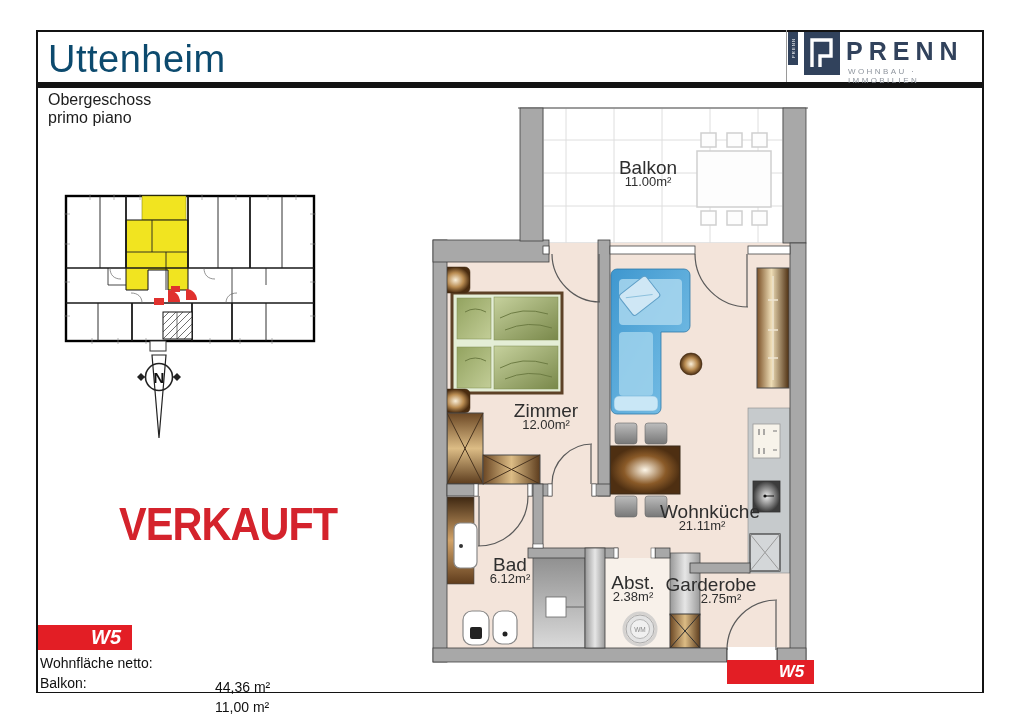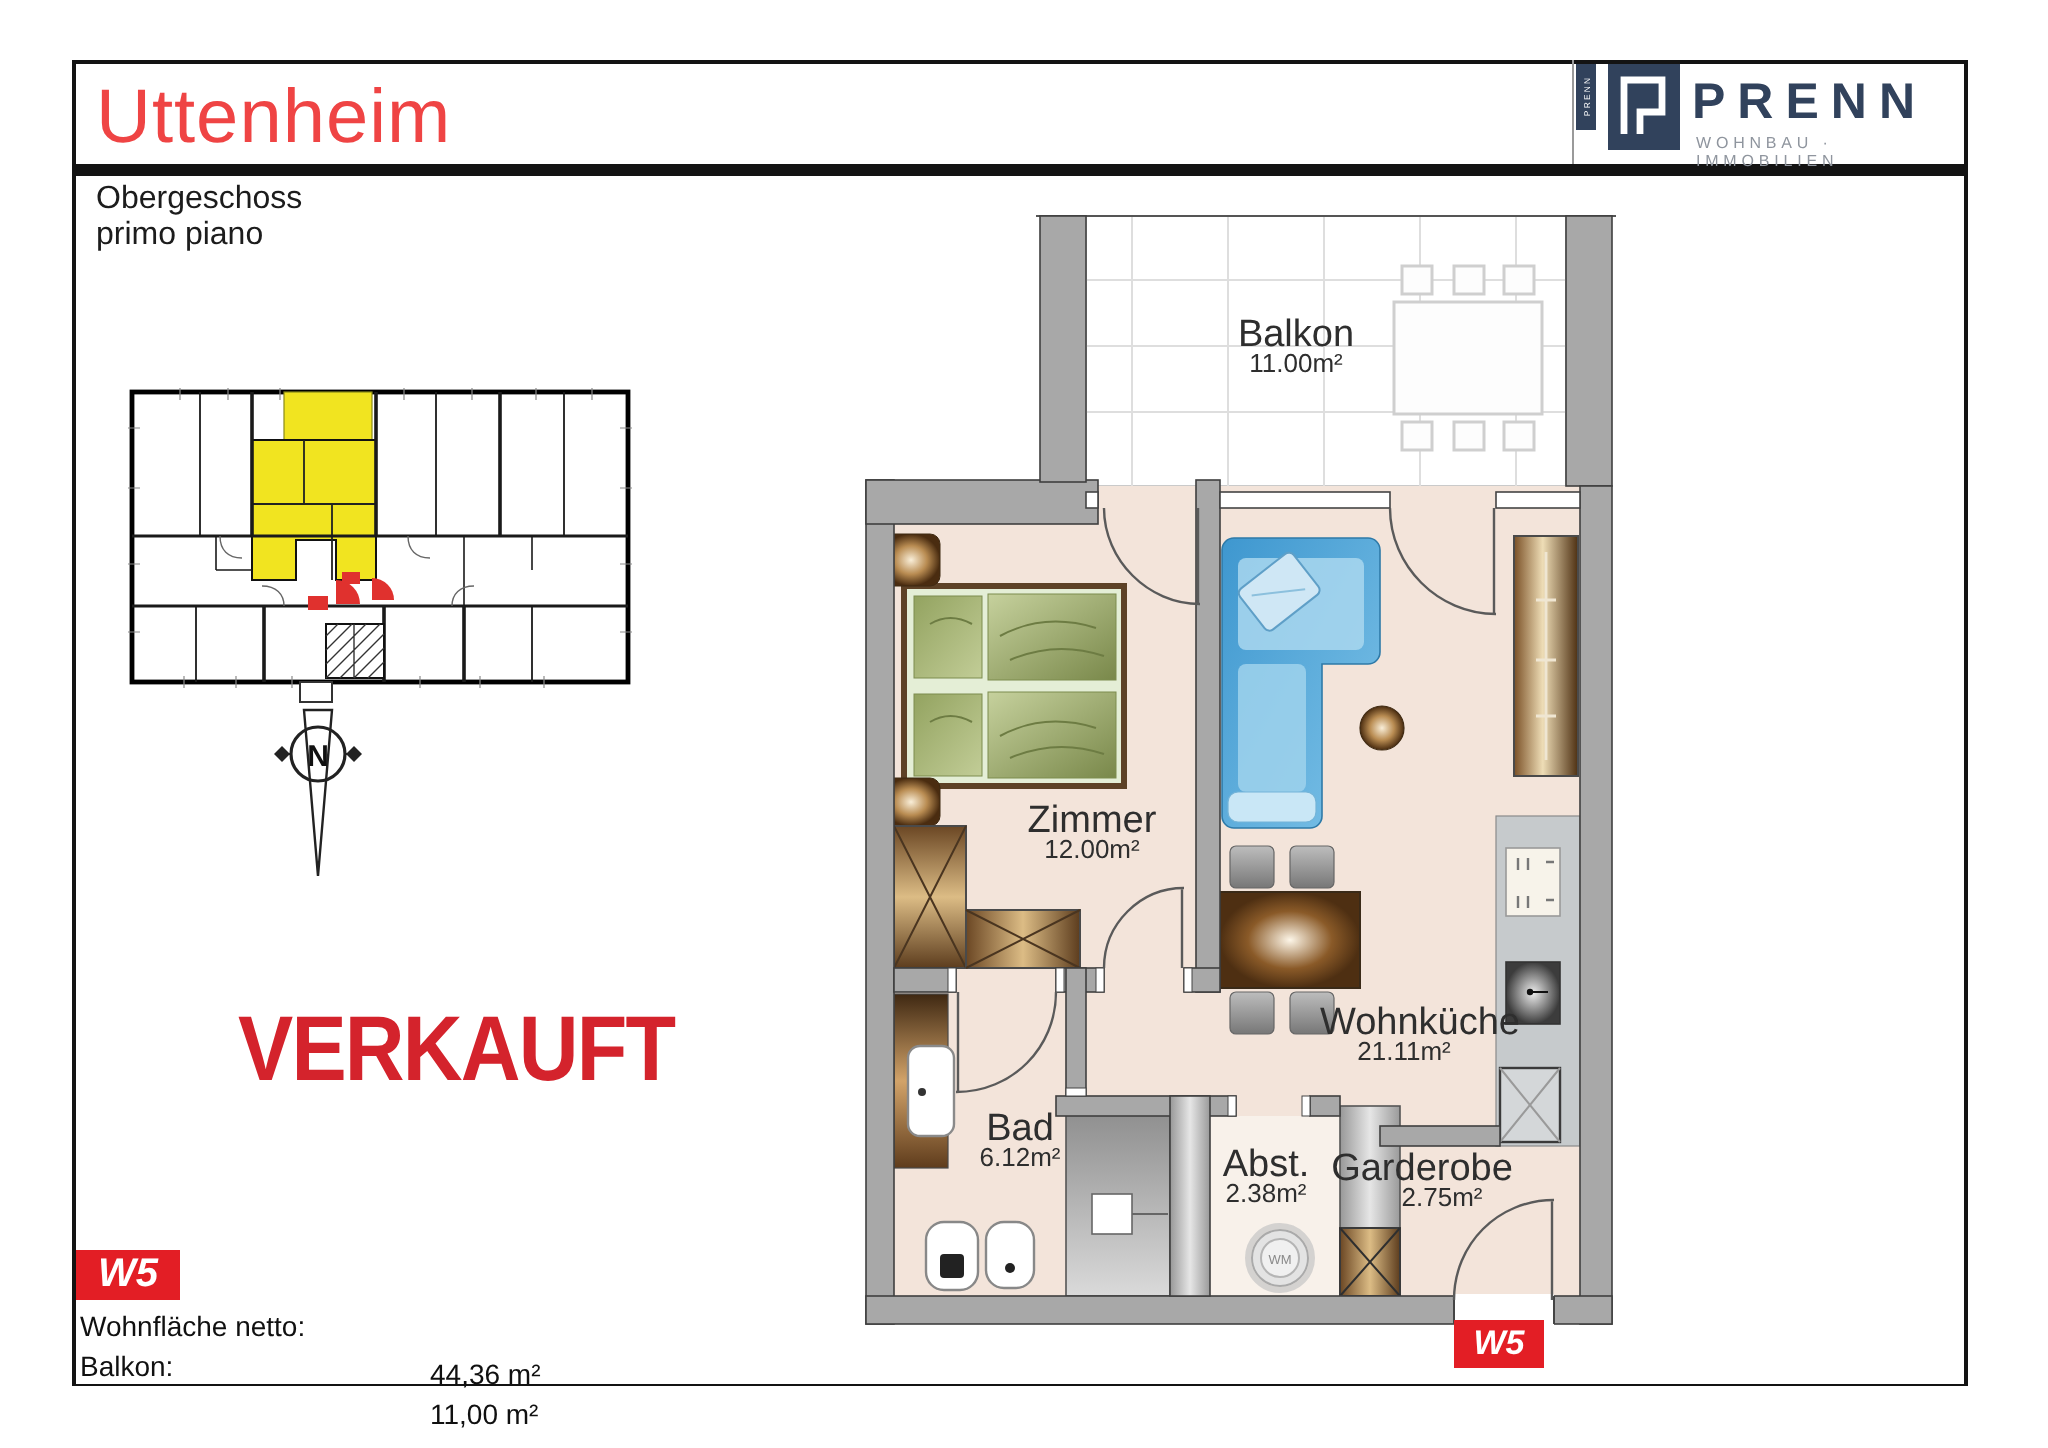--- a/index.html
+++ b/index.html
@@ -1,35 +1,35 @@
 <!DOCTYPE html>
 <html style="--accent-red: #e31e25; --sold-red: #d4232c; --brand-navy: #31425c; --brand-gray: #8f959e; --highlight-yellow: #f1e420; --floor-pink: #f3e4da; --wall-gray: #a8a8a8;"><head>
 <meta charset="utf-8">
 <style>
   html,body{margin:0;padding:0;background:#fff;}
   #page{position:relative;width:1024px;height:724px;background:#fff;overflow:hidden;
         font-family:"Liberation Sans","DejaVu Sans",sans-serif;color:#111;}
   
   .frame{position:absolute;background:#131313;}
   
-  #title{position:absolute;left:48px;top:38px;font-size:38px;letter-spacing:.5px;color:#ef4444;}
+  #title{position:absolute;left:48px;top:38px;font-size:38px;letter-spacing:.5px;color:#0c4a6e;}
   .subtitle{position:absolute;left:48px;font-size:16px;color:#1c1c1c;line-height:18px;}
   
   #brand{position:absolute;left:788px;top:31px;width:194px;height:50px;}
   #brand-divider{position:absolute;left:786px;top:30px;width:1px;height:52px;background:#9a9a9a;}
   #brand-name{position:absolute;left:58px;top:6px;font-size:25px;font-weight:bold;
               letter-spacing:6px;color:var(--brand-navy,#31425c);}
   #brand-tagline{position:absolute;left:60px;top:36px;font-size:8px;letter-spacing:2.4px;
                  color:var(--brand-gray,#8f959e);}
   
   #stamp{position:absolute;left:119px;top:497px;font-size:46px;font-weight:bold;
          letter-spacing:-1px;color:var(--sold-red,#d4232c);transform:scaleX(.9);transform-origin:left;}
   
   .badge{position:absolute;background:var(--accent-red,#e31e25);color:#fff;font-weight:bold;
-         font-style:italic;display:flex;align-items:center;justify-content:center;}
+         font-style:italic;display:flex;align-items:center;justify-content:center;padding-left:42px;}
   #badge-left{left:38px;top:625px;width:52px;height:25px;font-size:20px;}
   #badge-right{left:727px;top:660px;width:45px;height:24px;font-size:17px;}
   
   .srow{position:absolute;left:40px;width:330px;font-size:14px;color:#101010;}
   .srow .val{position:absolute;left:175px;margin-top:24px;}
   
   .rlabel{position:absolute;transform:translateX(-50%);text-align:center;color:#2e2e2e;white-space:nowrap;}
   .rname{font-size:19px;line-height:15px;}
   .rarea{font-size:13px;line-height:14px;}
   svg{position:absolute;left:0;top:0;}

